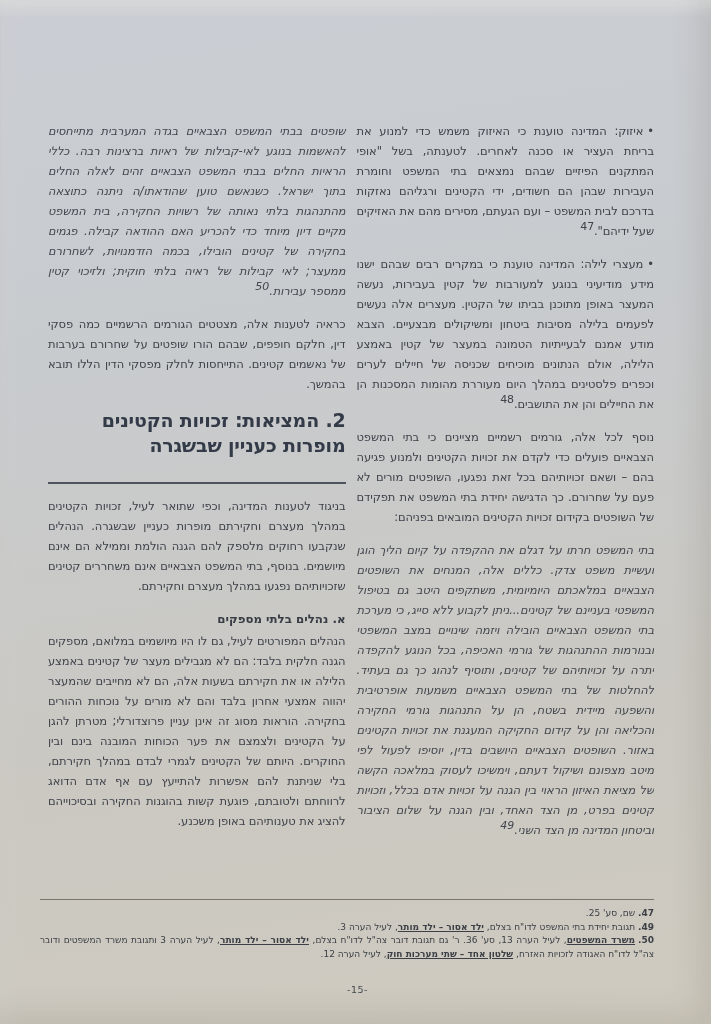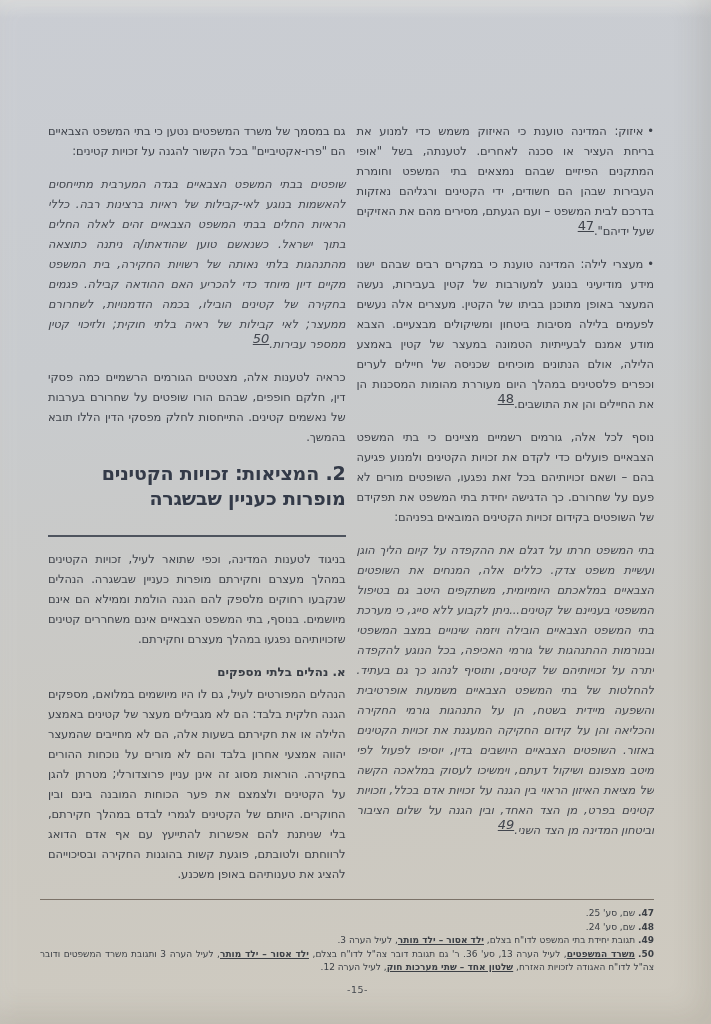--- a/index.html
+++ b/index.html
@@ -23,21 +23,21 @@
   }
   .content{position:absolute;top:121px;left:48px;right:57px;}
   .cols{display:flex;gap:11px;direction:rtl;height:772px;overflow:hidden;}
   .col{flex:1 1 0;min-width:0;}
   .para{
     font-size:11.5px;line-height:20px;color:#3f434b;
     text-align:justify;margin:0 0 13px 0;letter-spacing:-0.1px;
   }
   .quote{font-style:italic;color:#43474f;}
   .bullet-char{margin-left:4px;}
-  sup{font-size:13px;line-height:0;vertical-align:super;text-decoration:underline;}
+  sup{font-size:11px;line-height:0;vertical-align:super;}
   .section-heading{
     font-size:19px;line-height:25px;font-weight:bold;color:#333a48;
     margin:14px 0 12px 0;padding-bottom:24px;border-bottom:2px solid #4e545e;
     text-align:right;letter-spacing:-0.2px;
   }
   .sub-heading{
     font-size:11.8px;line-height:20px;font-weight:bold;color:#383d45;
     margin:1px 0 2px 0;text-align:right;
   }
   .footer{position:absolute;top:899px;left:40px;right:57px;direction:rtl;}
@@ -67,21 +67,20 @@
         <p class="para"><span class="bullet-char">•</span><span>איזוק: המדינה טוענת כי האיזוק משמש כדי למנוע את בריחת העציר או סכנה לאחרים. לטענתה, בשל "אופי המתקנים הפיזיים שבהם נמצאים בתי המשפט וחומרת העבירות שבהן הם חשודים, ידי הקטינים ורגליהם נאזקות בדרכם לבית המשפט – ועם הגעתם, מסירים מהם את האזיקים שעל ידיהם".</span><sup>47</sup></p>
 
         <p class="para"><span class="bullet-char">•</span><span>מעצרי לילה: המדינה טוענת כי במקרים רבים שבהם ישנו מידע מודיעיני בנוגע למעורבות של קטין בעבירות, נעשה המעצר באופן מתוכנן בביתו של הקטין. מעצרים אלה נעשים לפעמים בלילה מסיבות ביטחון ומשיקולים מבצעיים. הצבא מודע אמנם לבעייתיות הטמונה במעצר של קטין באמצע הלילה, אולם הנתונים מוכיחים שכניסה של חיילים לערים וכפרים פלסטינים במהלך היום מעוררת מהומות המסכנות הן את החיילים והן את התושבים.</span><sup>48</sup></p>
 
         <p class="para">נוסף לכל אלה, גורמים רשמיים מציינים כי בתי המשפט הצבאיים פועלים כדי לקדם את זכויות הקטינים ולמנוע פגיעה בהם – ושאם זכויותיהם בכל זאת נפגעו, השופטים מורים לא פעם על שחרורם. כך הדגישה יחידת בתי המשפט את תפקידם של השופטים בקידום זכויות הקטינים המובאים בפניהם:</p>
 
         <p class="para quote"><span>בתי המשפט חרתו על דגלם את ההקפדה על קיום הליך הוגן ועשיית משפט צדק. כללים אלה, המנחים את השופטים הצבאיים במלאכתם היומיומית, משתקפים היטב גם בטיפול המשפטי בעניינם של קטינים...ניתן לקבוע ללא סייג, כי מערכת בתי המשפט הצבאיים הובילה ויזמה שינויים במצב המשפטי ובנורמות ההתנהגות של גורמי האכיפה, בכל הנוגע להקפדה יתרה על זכויותיהם של קטינים, ותוסיף לנהוג כך גם בעתיד. להחלטות של בתי המשפט הצבאיים משמעות אופרטיבית והשפעה מיידית בשטח, הן על התנהגות גורמי החקירה והכליאה והן על קידום החקיקה המעגנת את זכויות הקטינים באזור. השופטים הצבאיים היושבים בדין, יוסיפו לפעול לפי מיטב מצפונם ושיקול דעתם, וימשיכו לעסוק במלאכה הקשה של מציאת האיזון הראוי בין הגנה על זכויות אדם בכלל, וזכויות קטינים בפרט, מן הצד האחד, ובין הגנה על שלום הציבור וביטחון המדינה מן הצד השני.</span><sup>49</sup></p>
       </div>
 
       <div class="col">
-        <p class="para">גם במסמך של משרד המשפטים נטען כי בתי המשפט הצבאיים הם "פרו-אקטיביים" בכל הקשור להגנה על זכויות קטינים:</p>
 
         <p class="para quote"><span>שופטים בבתי המשפט הצבאיים בגדה המערבית מתייחסים להאשמות בנוגע לאי-קבילות של ראיות ברצינות רבה. כללי הראיות החלים בבתי המשפט הצבאיים זהים לאלה החלים בתוך ישראל. כשנאשם טוען שהודאתו/ה ניתנה כתוצאה מהתנהגות בלתי נאותה של רשויות החקירה, בית המשפט מקיים דיון מיוחד כדי להכריע האם ההודאה קבילה. פגמים בחקירה של קטינים הובילו, בכמה הזדמנויות, לשחרורם ממעצר; לאי קבילות של ראיה בלתי חוקית; ולזיכוי קטין ממספר עבירות.</span><sup>50</sup></p>
 
         <p class="para">כראיה לטענות אלה, מצטטים הגורמים הרשמיים כמה פסקי דין, חלקם חופפים, שבהם הורו שופטים על שחרורם בערבות של נאשמים קטינים. התייחסות לחלק מפסקי הדין הללו תובא בהמשך.</p>
 
         <h2 class="section-heading">2. המציאות: זכויות הקטינים מופרות כעניין שבשגרה</h2>
 
         <p class="para">בניגוד לטענות המדינה, וכפי שתואר לעיל, זכויות הקטינים במהלך מעצרם וחקירתם מופרות כעניין שבשגרה. הנהלים שנקבעו רחוקים מלספק להם הגנה הולמת וממילא הם אינם מיושמים. בנוסף, בתי המשפט הצבאיים אינם משחררים קטינים שזכויותיהם נפגעו במהלך מעצרם וחקירתם.</p>
 
         <h3 class="sub-heading">א. נהלים בלתי מספקים</h3>
@@ -90,21 +89,20 @@
       </div>
 
     </div>
   </div>
 
   <div class="footer">
     <div class="fn-rule"></div>
 
     <p class="fn"><span class="fn-num">47.</span><span>שם, סע' 25.</span></p>
 
-    <p class="fn"><span class="fn-num">48.</span><span>שם, סע' 24.</span></p>
 
     <p class="fn"><span class="fn-num">49.</span><span>תגובת יחידת בתי המשפט לדו"ח בצלם, </span><span class="fn-bold">ילד אסור – ילד מותר</span><span>, לעיל הערה 3.</span></p>
 
     <p class="fn"><span class="fn-num">50.</span><span class="fn-bold">משרד המשפטים</span><span>, לעיל הערה 13, סע' 36. ר' גם תגובת דובר צה"ל לדו"ח בצלם, </span><span class="fn-bold">ילד אסור – ילד מותר</span><span>, לעיל הערה 3 ותגובת משרד המשפטים ודובר צה"ל לדו"ח האגודה לזכויות האזרח, </span><span class="fn-bold">שלטון אחד – שתי מערכות חוק</span><span>, לעיל הערה 12.</span></p>
   </div>
 
   <div class="page-num">-15-</div>
 
   <div class="vignette"></div>
 </div>

